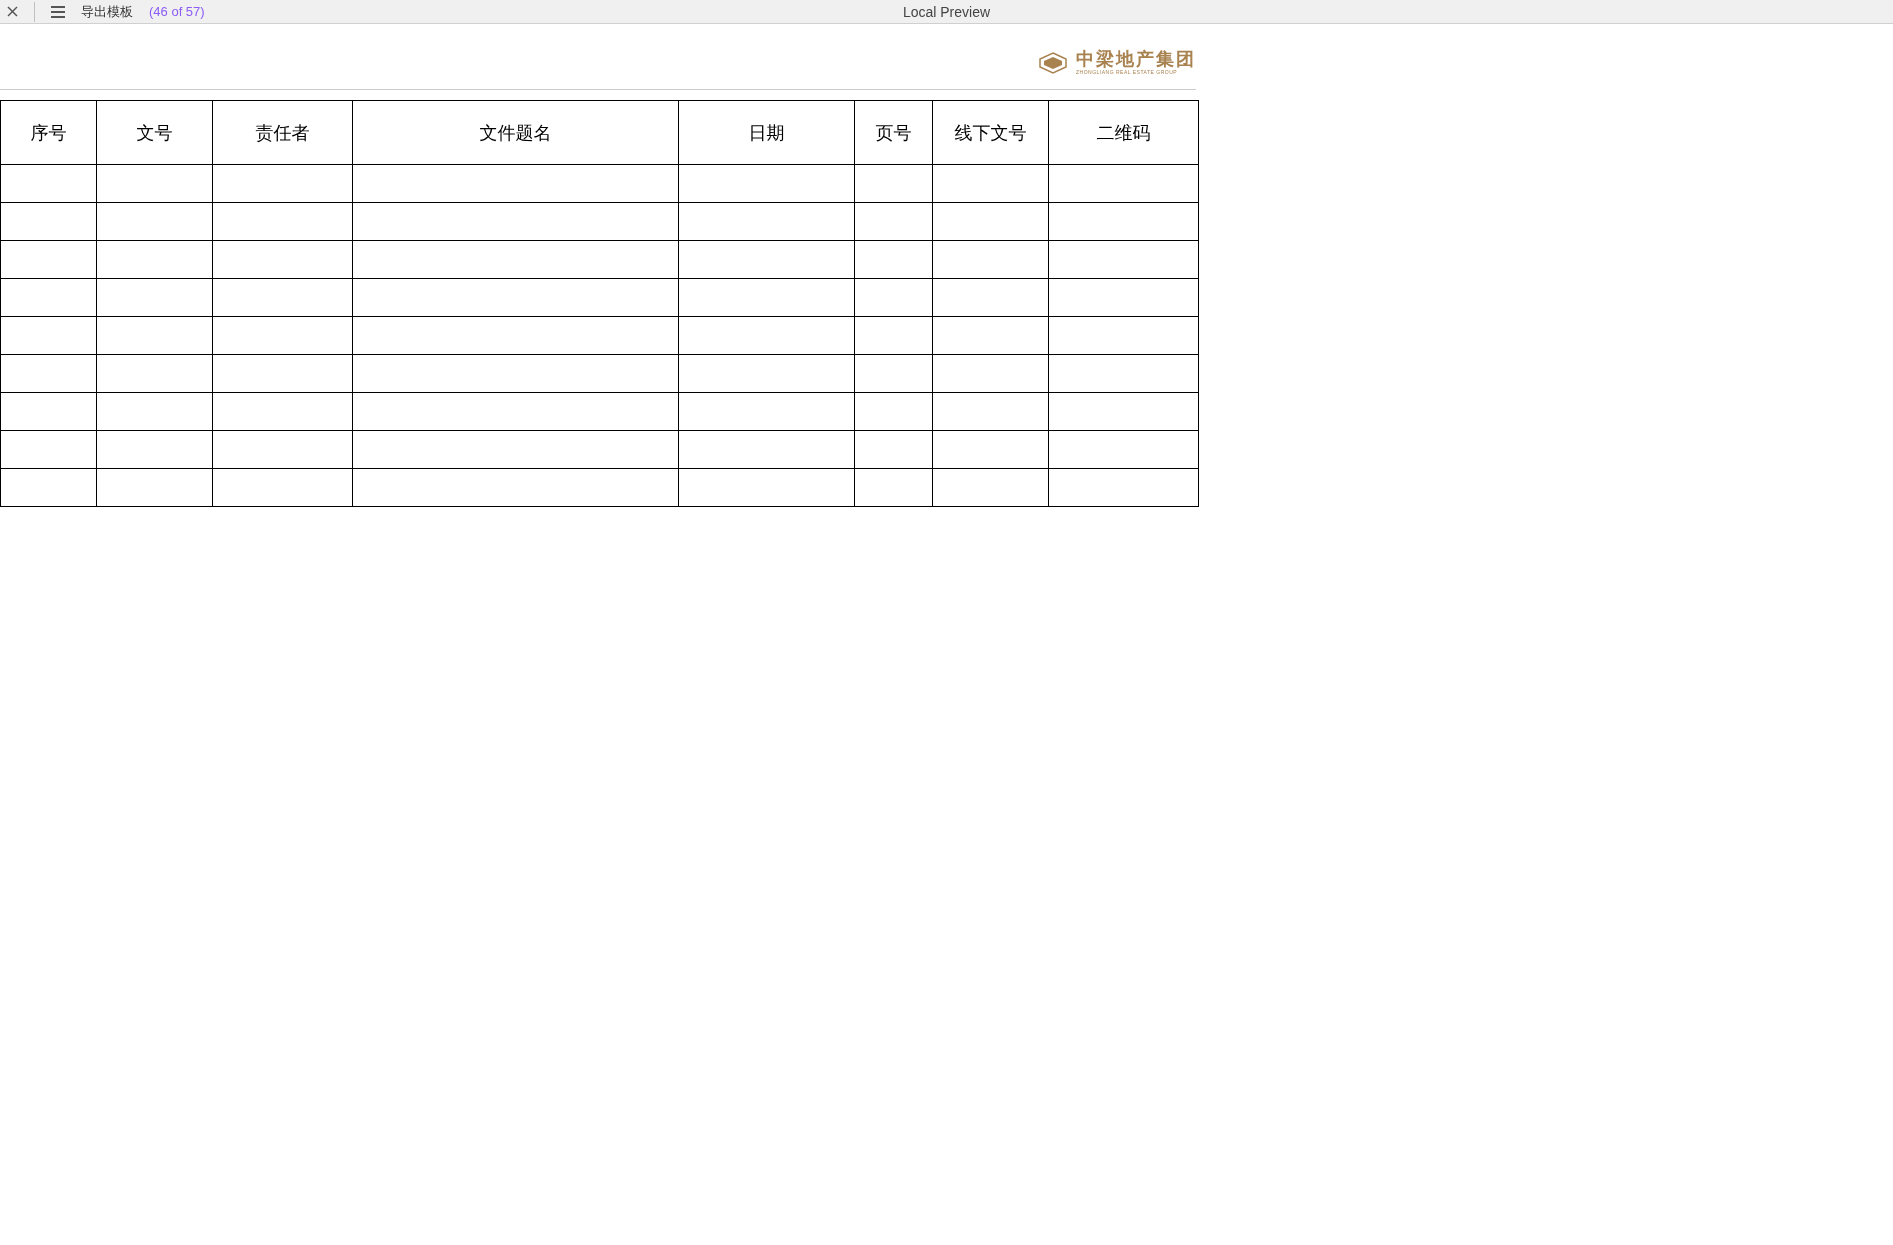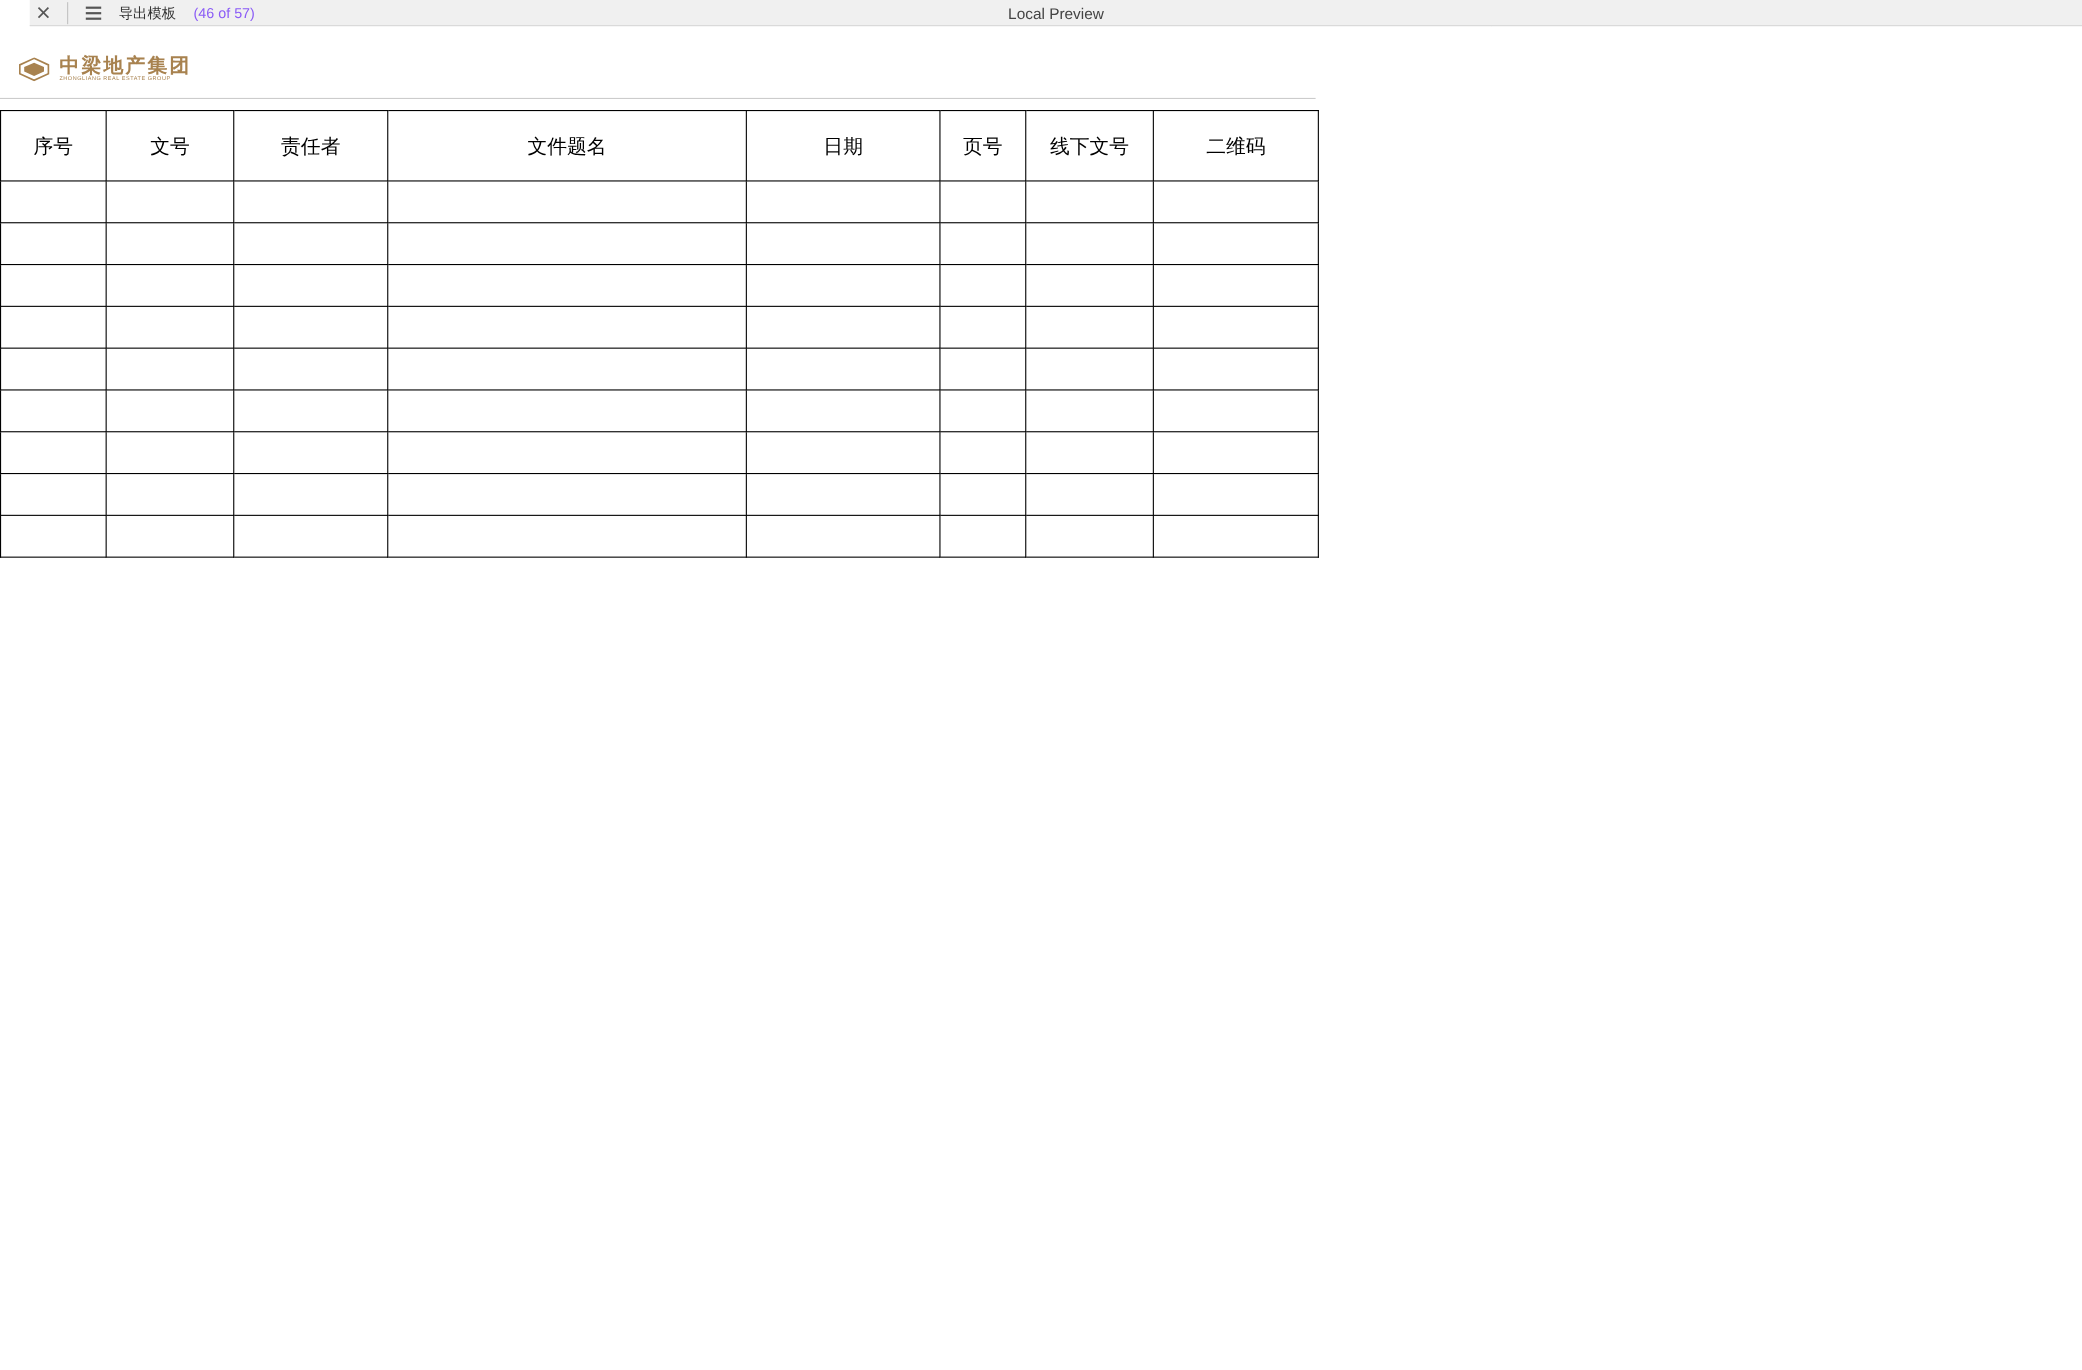--- a/index.html
+++ b/index.html
@@ -13,21 +13,20 @@
     .toolbar {
       height: 24px;
       background: #f0f0f0;
       border-bottom: 1px solid #d0d0d0;
       display: flex;
       align-items: center;
       padding: 0 4px;
       font-size: 13px;
       color: #444;
       position: relative;
-      margin-left: 27px;
     }
     .toolbar-left { display: flex; align-items: center; gap: 10px; }
     .close-btn {
       width: 16px; height: 16px;
       display: flex; align-items: center; justify-content: center;
       cursor: pointer; color: #555;
     }
     .menu-btn {
       width: 16px; height: 16px;
       display: flex; flex-direction: column; justify-content: center; gap: 3px;
@@ -42,21 +41,21 @@
       color: #444; font-size: 14px;
     }
     .page {
       background: #fff;
       width: 1356px;
       margin: 0;
       position: relative;
       padding-top: 8px;
     }
     .logo-row {
-      display: flex; align-items: center;
+      display: flex; justify-content: flex-end; align-items: center;
       padding: 18px 160px 4px 16px;
     }
     .logo {
       display: flex; align-items: center; gap: 8px;
       color: #a8824f;
     }
     .logo-mark {
       width: 30px; height: 22px;
       display: flex; align-items: center; justify-content: center;
     }

